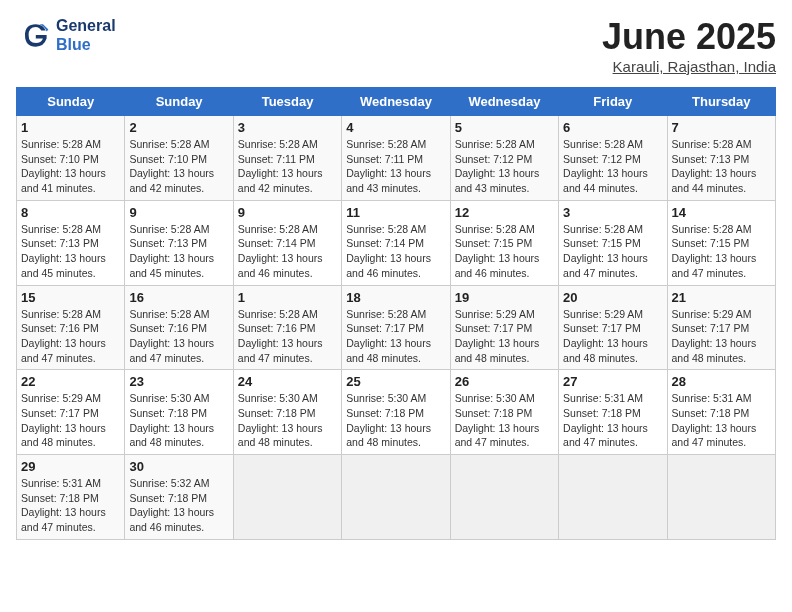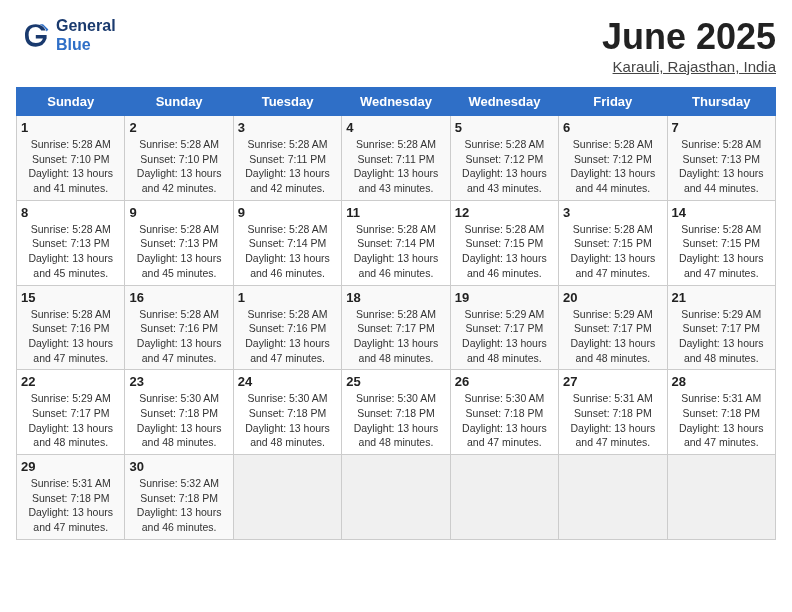--- a/index.html
+++ b/index.html
@@ -64,21 +64,20 @@
       font-size: 13px;
       font-weight: bold;
       color: #222;
       display: block;
       margin-bottom: 2px;
     }
     .day-info {
       color: #333;
       line-height: 1.4;
       font-size: 10.5px;
-      text-align: center;
     }
     .empty-cell { background: #f0f0f0 !important; }
   </style>
 </head>
 <body>
 
 <div class="header">
   <div class="logo">
     <svg class="logo-icon" viewBox="0 0 40 40" xmlns="http://www.w3.org/2000/svg">
       <path d="M10 20 Q10 8 22 8 Q30 8 33 15 L28 15 Q26 11 22 11 Q14 11 14 20 Q14 29 22 29 Q28 29 30 24 L22 24 L22 20 L34 20 L34 24 Q31 33 22 33 Q10 33 10 20Z" fill="#1a3a6e"></path>

